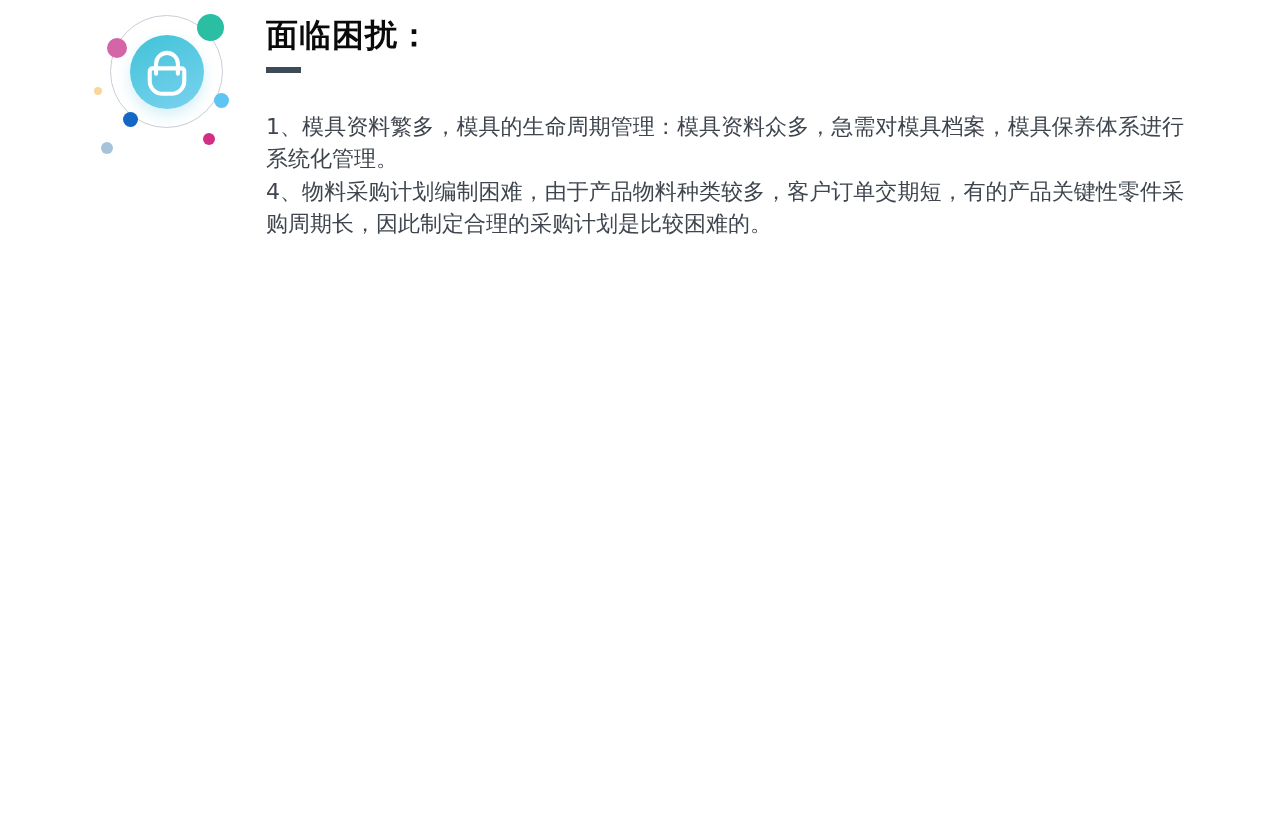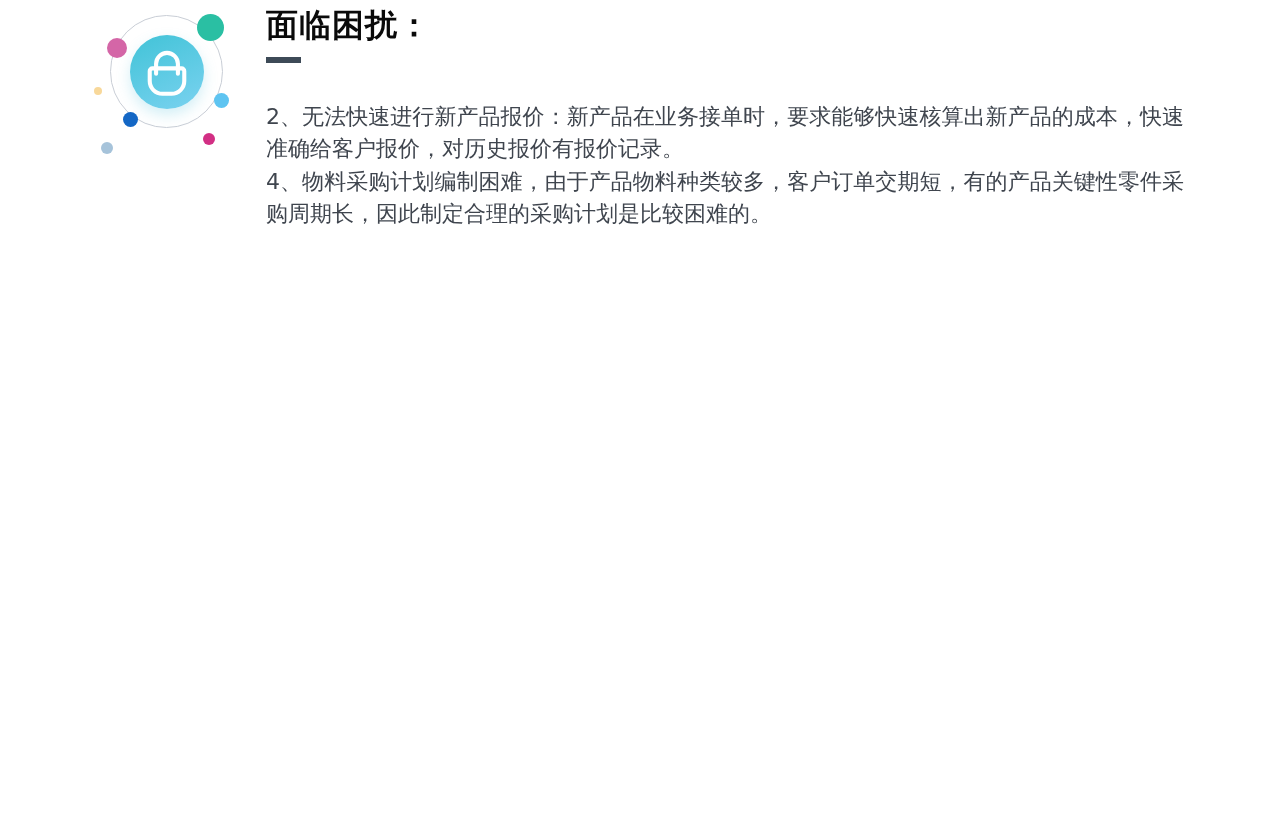--- a/index.html
+++ b/index.html
@@ -23,21 +23,21 @@
   .dot { position: absolute; border-radius: 50%; }
   .dot-teal       { left: 109px; top: 11px;  width: 27px; height: 27px; }
   .dot-pink       { left: 19px;  top: 35px;  width: 20px; height: 20px; }
   .dot-yellow     { left: 6px;   top: 84px;  width: 8px;  height: 8px; }
   .dot-darkblue   { left: 35px;  top: 109px; width: 15px; height: 15px; }
   .dot-lightblue  { left: 126px; top: 90px;  width: 15px; height: 15px; }
   .dot-magenta    { left: 115px; top: 130px; width: 12px; height: 12px; }
   .dot-steelblue  { left: 13px;  top: 139px; width: 12px; height: 12px; }
 
   
-  .content { position: absolute; left: 266px; top: 6px; width: 918px; }
+  .content { position: absolute; left: 266px; top: 16px; width: 918px; }
   .page-title {
     font-size: 32px; font-weight: bold; color: #0a0a0a;
     letter-spacing: 1px; line-height: 38px;
   }
   .title-dash { width: 35px; height: 6px; background: #3d4a57; margin-top: 13px; }
 
   .issues { margin-top: 38px; }
   .issue-item, .closing {
     font-size: 22px; line-height: 32.4px; color: #3f454e;
     text-align: justify;
@@ -66,19 +66,19 @@
         <path d="M6 22 h32 a3 3 0 0 1 3 3 v11 a14 14 0 0 1 -14 14 h-10 a14 14 0 0 1 -14 -14 v-11 a3 3 0 0 1 3 -3 z" stroke="#ffffff" stroke-width="4.5" fill="none" stroke-linejoin="round"></path>
       </svg>
     </div>
   </div>
 
   <div class="content">
     <h1 class="page-title">面临困扰：</h1>
     <div class="title-dash"></div>
 
     <div class="issues">
-      <p class="issue-item">2、无法快速进行新产品报价：新产品在业务接单时，要求能够快速核算出新产品的成本，快速准确给客户报价，对历史报价有报价记录。</p>
+      <p class="issue-item">1、模具资料繁多，模具的生命周期管理：模具资料众多，急需对模具档案，模具保养体系进行系统化管理。</p>
       <p class="issue-item">4、物料采购计划编制困难，由于产品物料种类较多，客户订单交期短，有的产品关键性零件采购周期长，因此制定合理的采购计划是比较困难的。</p>
     </div>
 
   </div>
 
 </div>
 
 </body></html>

